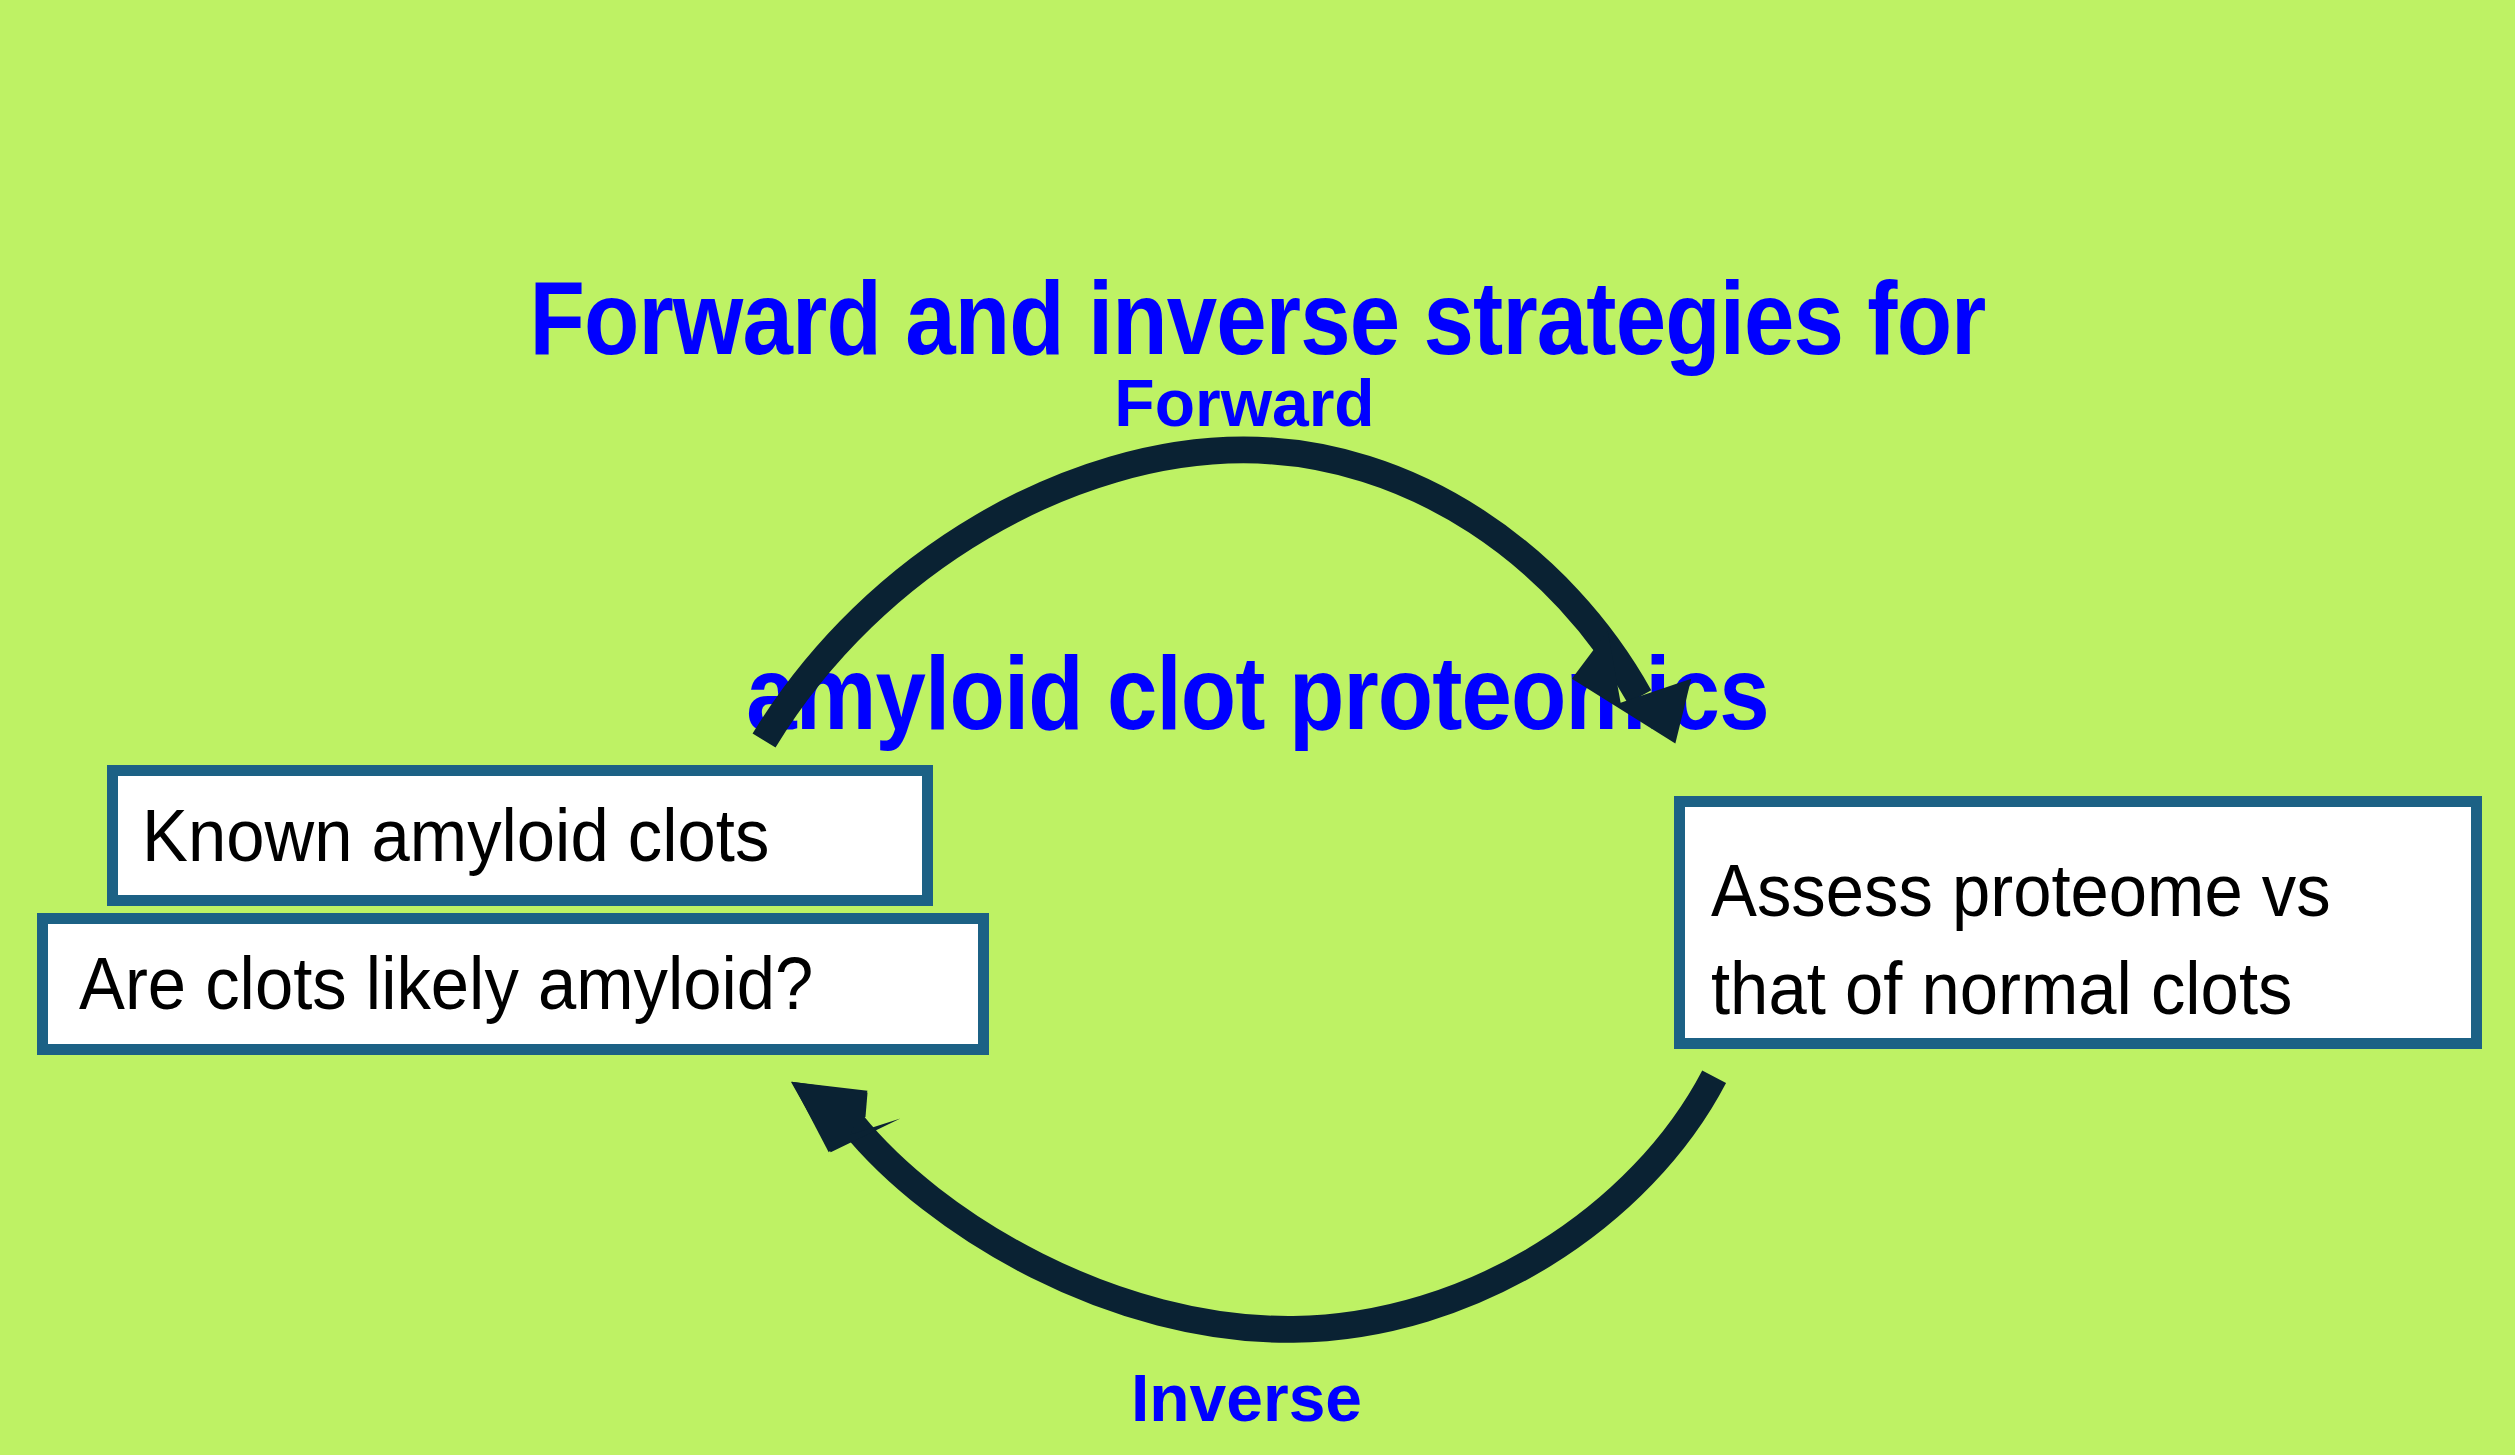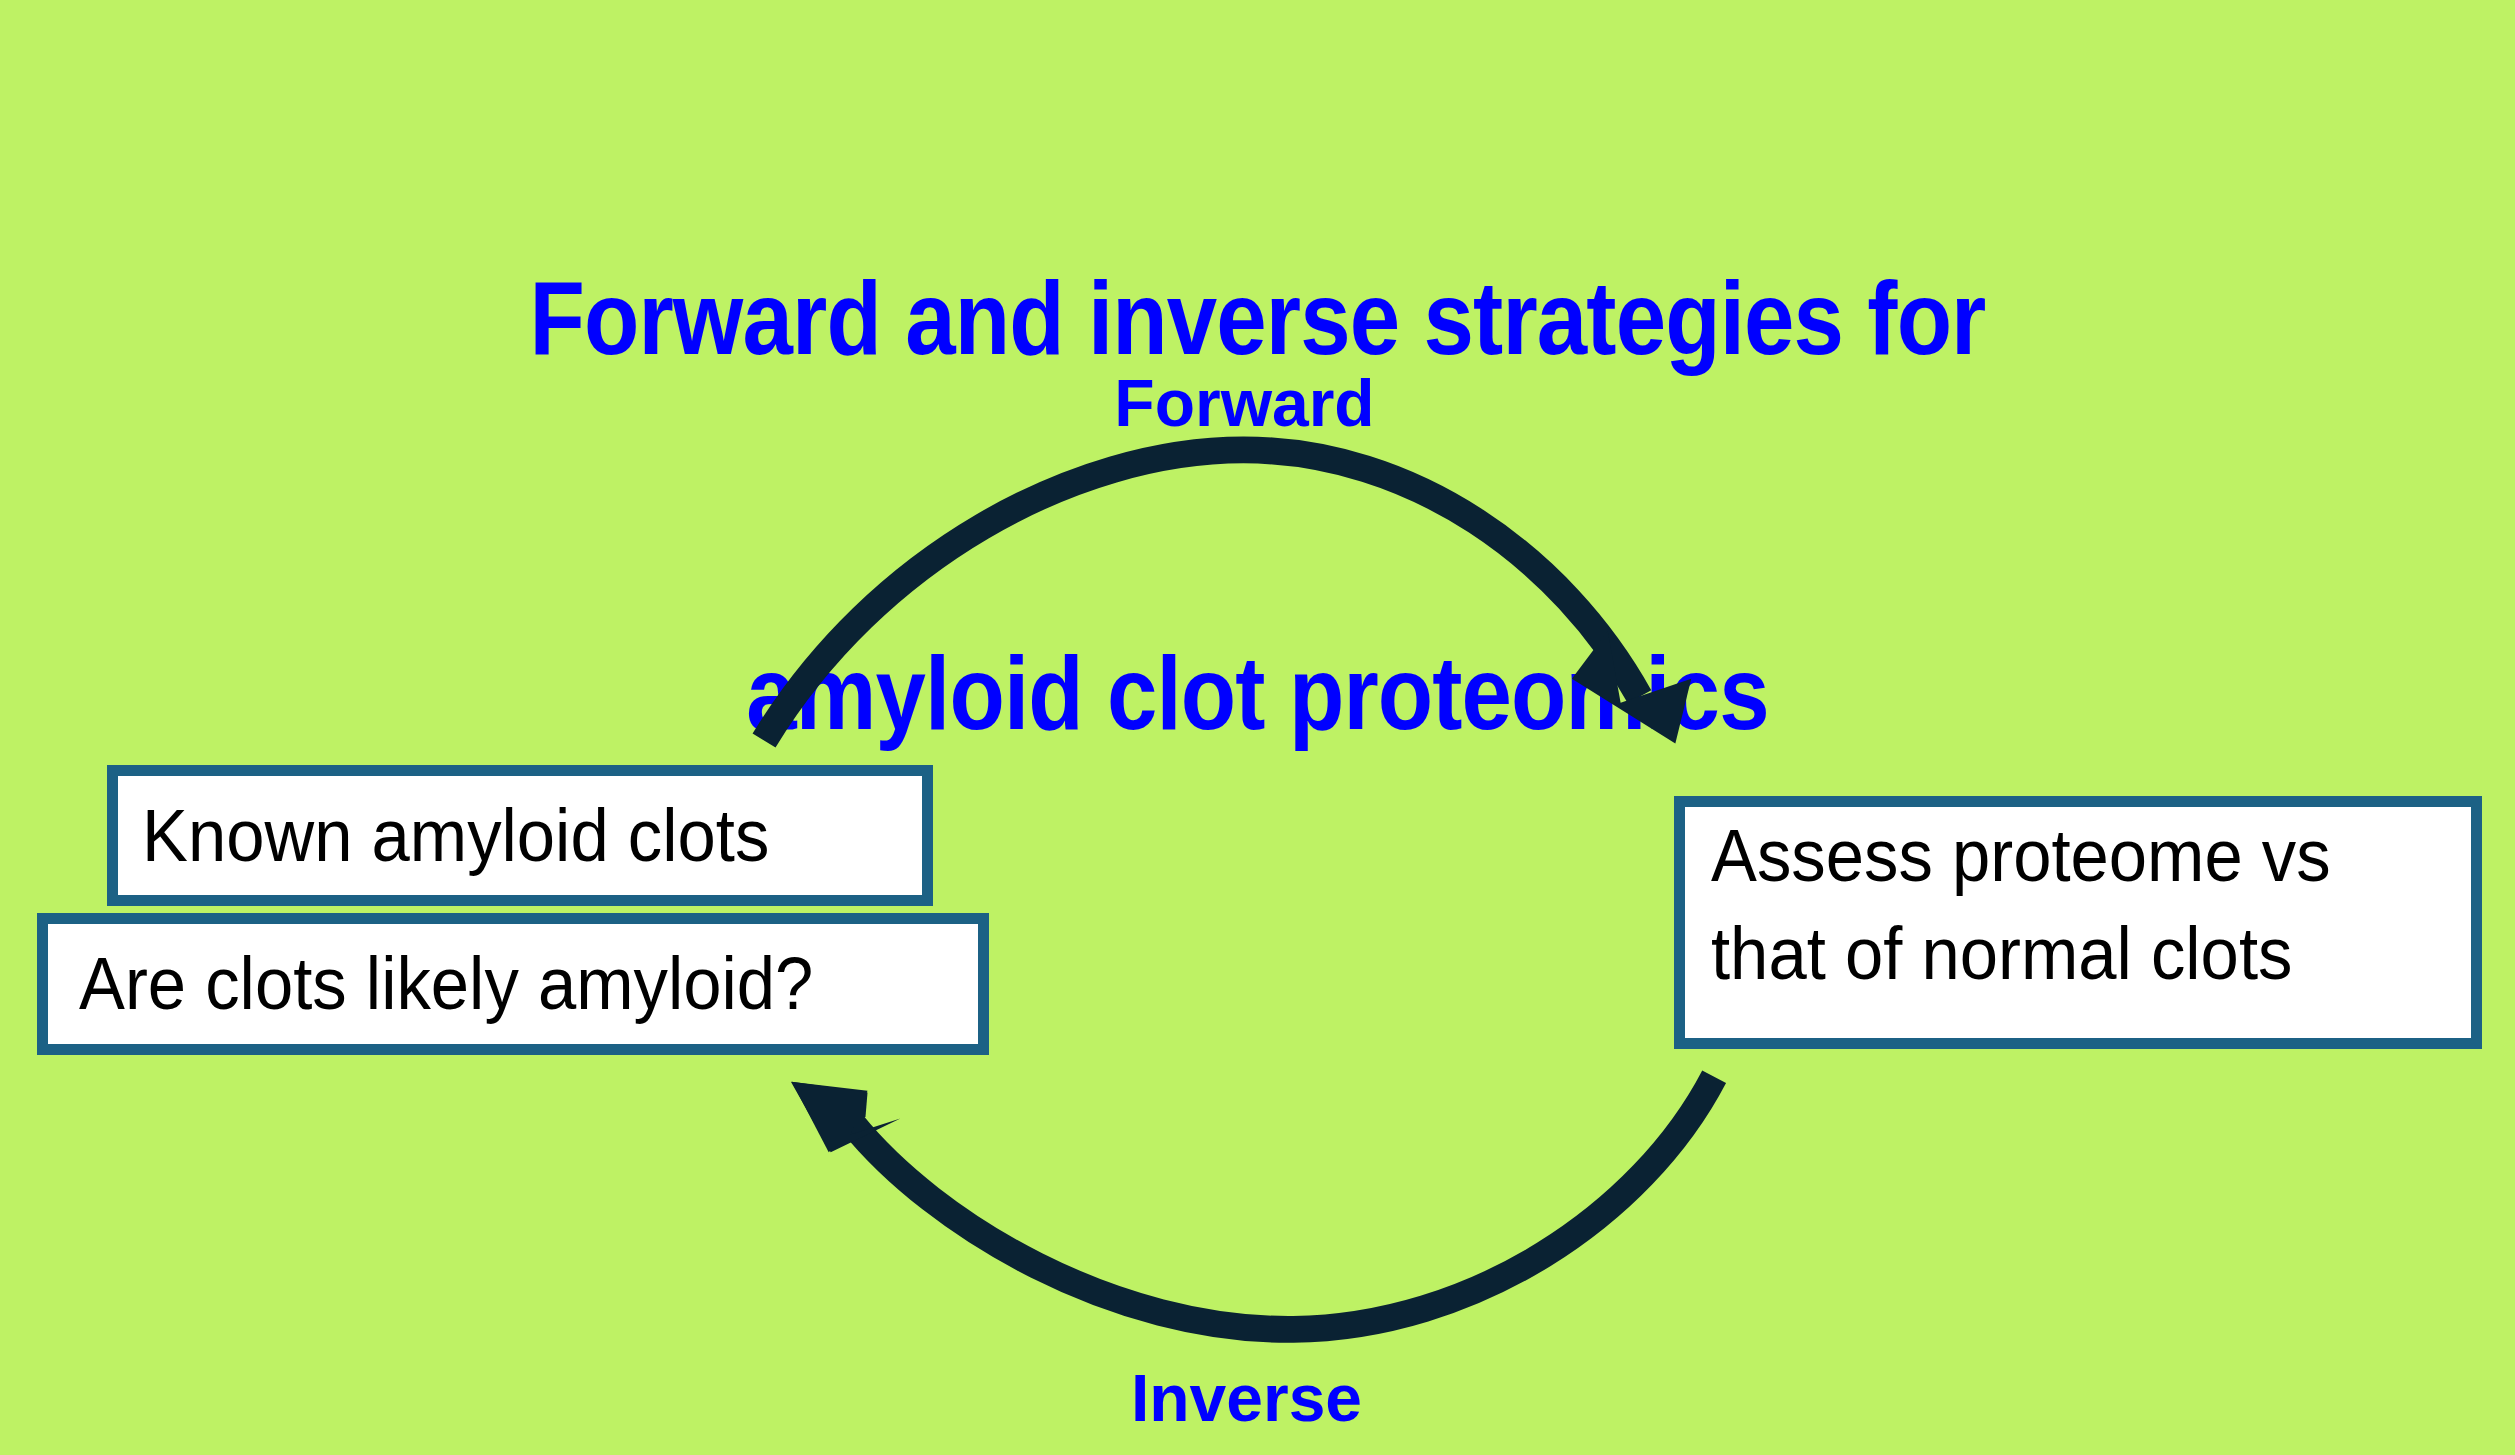--- a/index.html
+++ b/index.html
@@ -100,21 +100,21 @@
     padding-left: 31px;
     z-index: 5;
   }
   #box-assess {
     left: 1674px;
     top: 796px;
     width: 808px;
     height: 253px;
     padding-left: 26px;
     z-index: 4;
-    justify-content: flex-start;
+    justify-content: flex-end;
   }
   #box-assess .line { line-height: 98px; }
 
   
   #arrow-layer {
     position: absolute;
     left: 0;
     top: 0;
     width: 2515px;
     height: 1456px;

